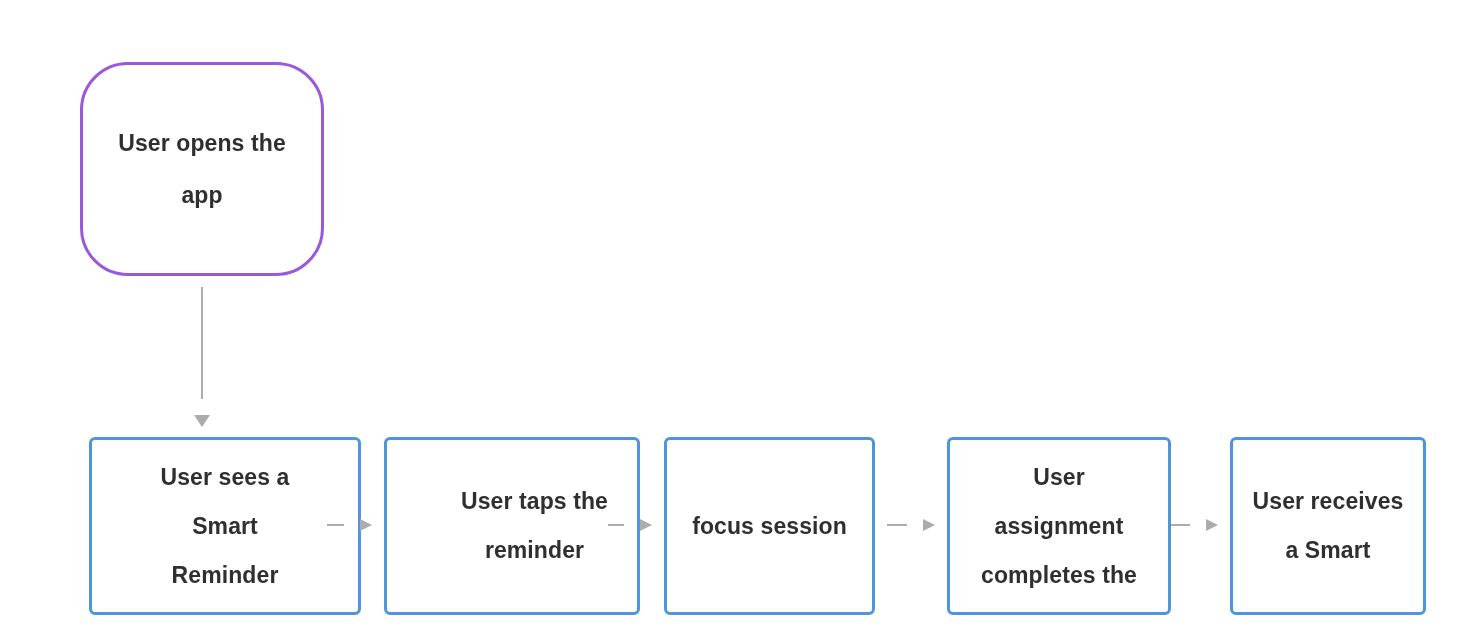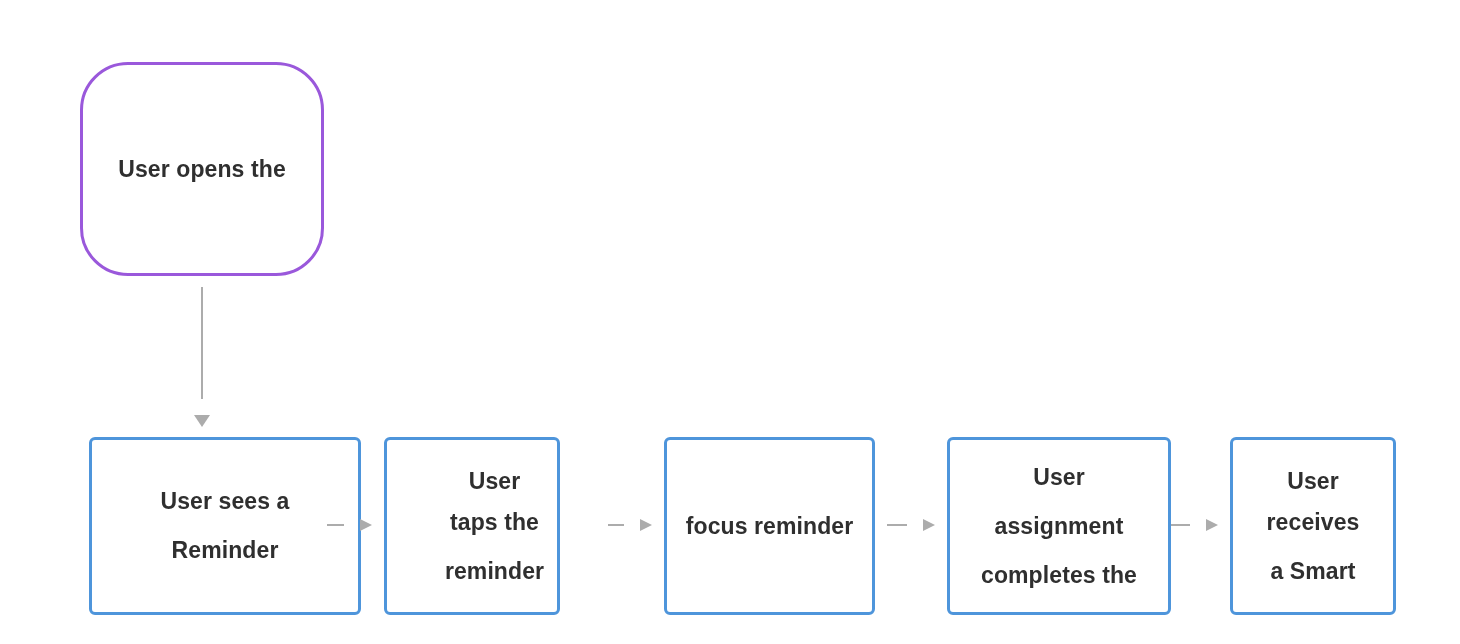--- a/index.html
+++ b/index.html
@@ -36,24 +36,24 @@
     border-radius: 48px;
   }
   .start .node-text { line-height: 44px; }
   .step {
     top: 405px;
     height: 178px;
     border: 3px solid var(--step-node-border, #4e95db);
     border-radius: 6px;
   }
   .s1 { left: 57px;   width: 272px; }
-  .s2 { left: 352px;  width: 176px; padding-left: 45px; }
+  .s2 { left: 352px;  width: 256px; padding-left: 45px; }
   .s3 { left: 632px;  width: 211px; }
   .s4 { left: 915px;  width: 224px; }
-  .s5 { left: 1198px; width: 166px; }
+  .s5 { left: 1198px; width: 196px; }
 
   
   .arrow-v {
     position: absolute;
     left: 162px;
     top: 247px;
     width: 16px;
     height: 156px;
     display: flex;
     flex-direction: column;
@@ -96,31 +96,33 @@
   .a4 { left: 1131px; width: 63px; }
 </style>
 </head>
 <body>
 
 <div class="canvas">
 
   <div class="node start">
     <div class="node-text">
       <div>User opens the</div>
+      <div>app</div>
     </div>
   </div>
 
   <div class="arrow-v">
     <div class="line"></div>
     <div class="head"></div>
   </div>
 
   <div class="node step s1">
     <div class="node-text">
       <div>User sees a</div>
+      <div>Smart</div>
       <div>Reminder</div>
     </div>
   </div>
 
   <div class="arrow-h a1">
     <div class="line"></div>
     <div class="head"></div>
   </div>
 
   <div class="node step s2">
@@ -130,21 +132,21 @@
     </div>
   </div>
 
   <div class="arrow-h a2">
     <div class="line"></div>
     <div class="head"></div>
   </div>
 
   <div class="node step s3">
     <div class="node-text">
-      <div>focus reminder</div>
+      <div>focus session</div>
     </div>
   </div>
 
   <div class="arrow-h a3">
     <div class="line"></div>
     <div class="head"></div>
   </div>
 
   <div class="node step s4">
     <div class="node-text">

